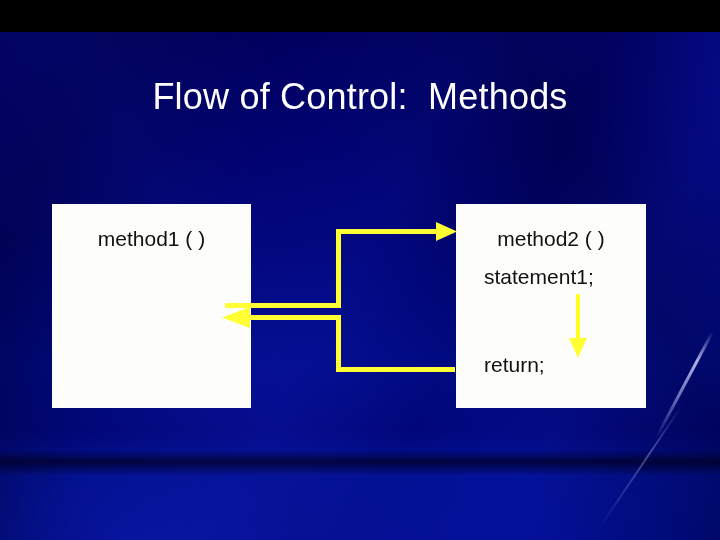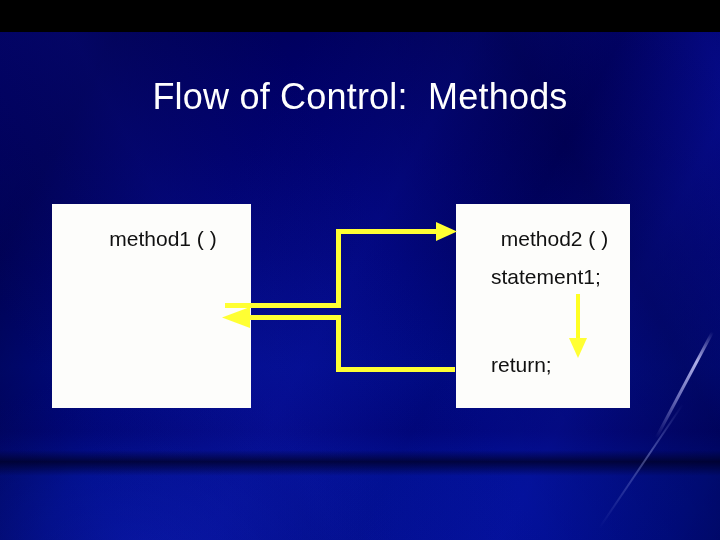--- a/index.html
+++ b/index.html
@@ -118,37 +118,36 @@
   }
 
   
   .mbox {
     position: absolute;
     background: #fdfdfb;
     box-sizing: border-box;
     padding: 0;
   }
   #box-left  { left: 52px;  top: 172px; width: 199px; height: 204px; }
-  #box-right { left: 456px; top: 172px; width: 174px; height: 204px; }
+  #box-right { left: 456px; top: 172px; width: 190px; height: 204px; }
 
   .mline {
     position: absolute;
     color: #111111;
     font-size: 21px;
     font-weight: 400;
     white-space: pre;
     line-height: 1;
-    padding-left: 23px;
   }
   .mline.center {
     left: 0; right: 0;
     text-align: center;
   }
   .mline.left {
-    left: 12px;
+    left: 28px;
     text-align: center;
   }
 
   
   #l-header { top: 24px; }
   #l-call   { top: 114px; }
   #l-next   { top: 142px; }
 
   
   #r-header { top: 24px; }

